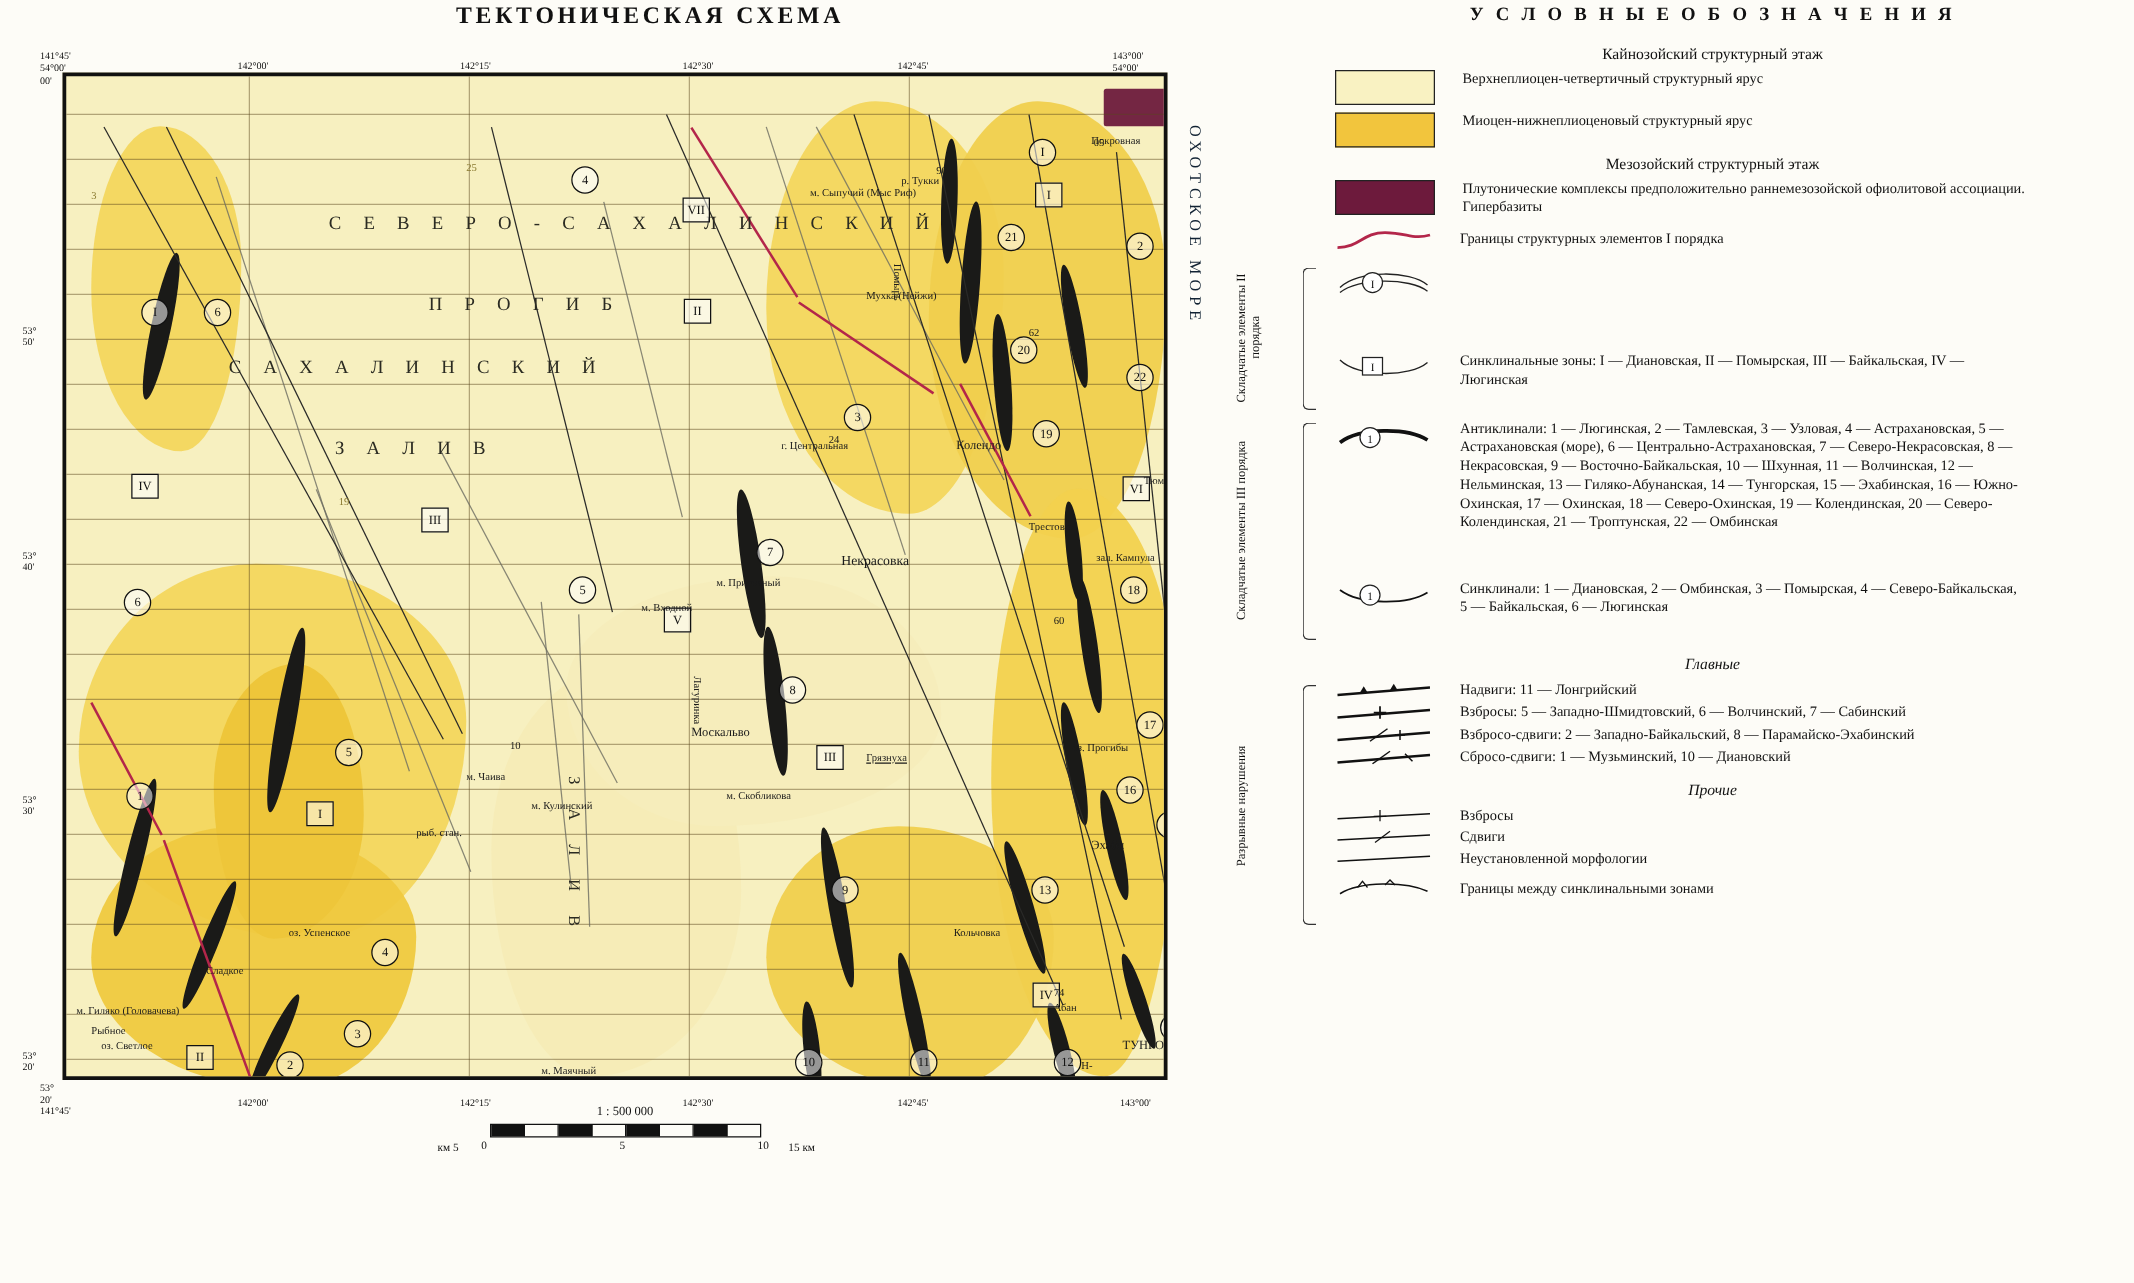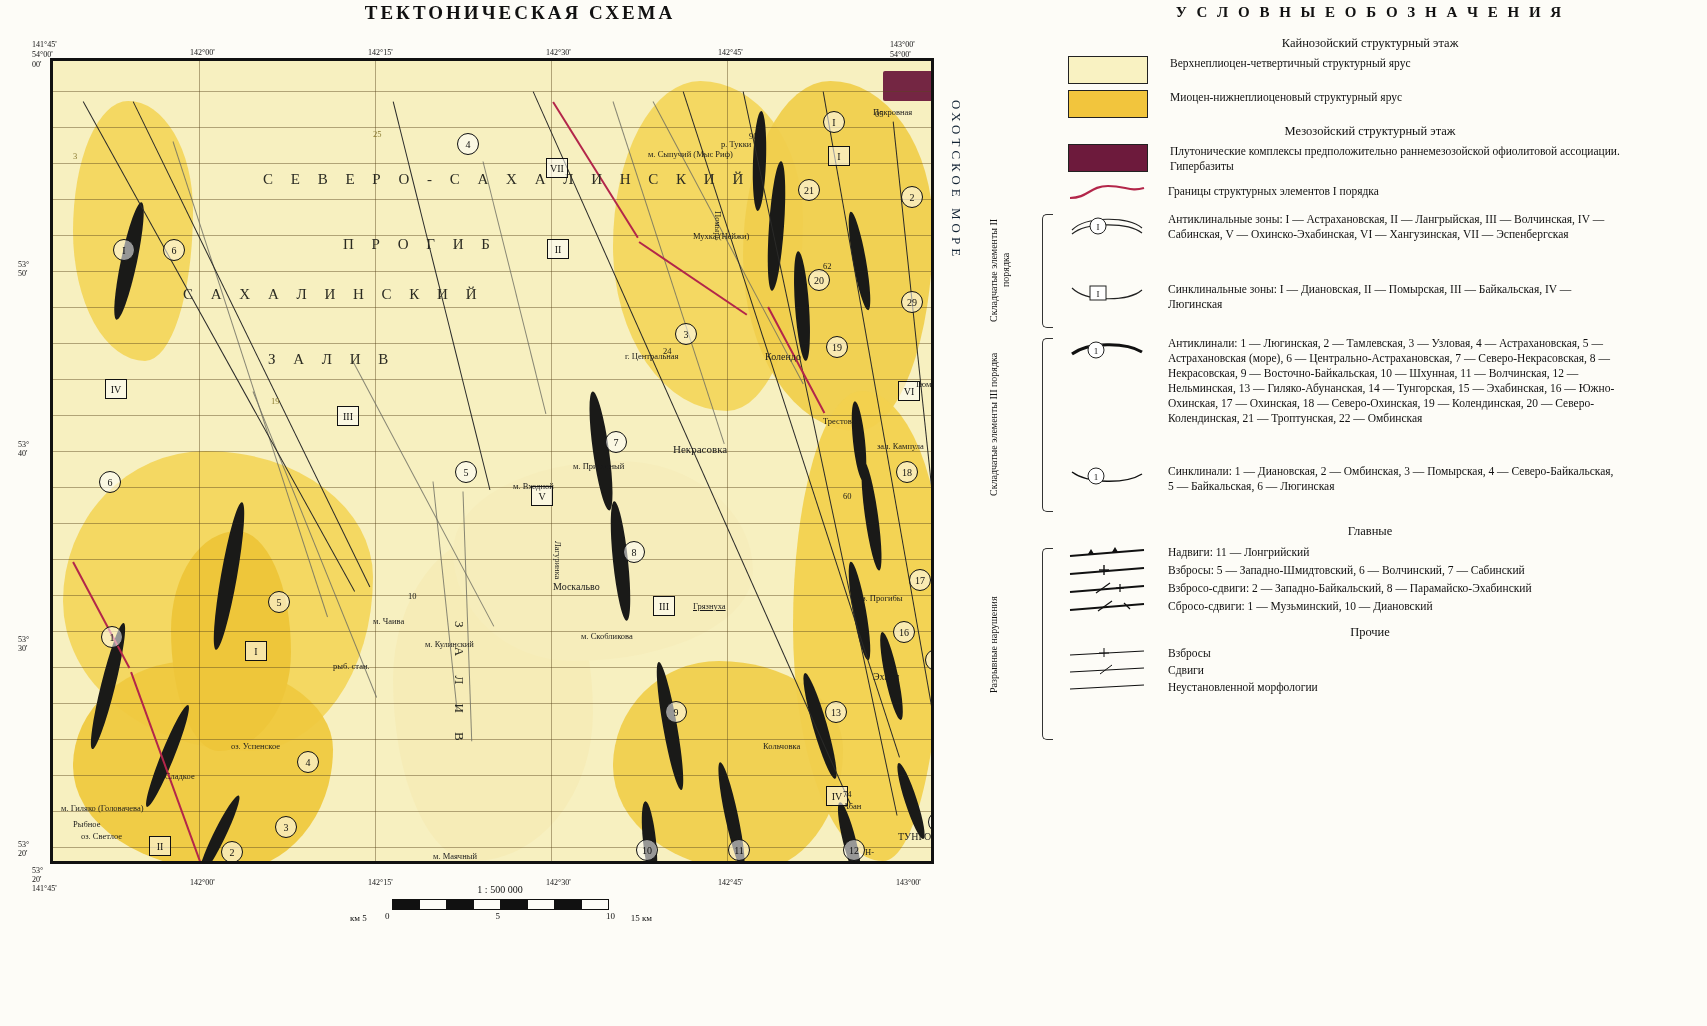--- a/index.html
+++ b/index.html
@@ -63,21 +63,21 @@
   .sw{width:78px;height:26px;border:1px solid #222;flex:none;margin-left:28px;}
   .lg-txt{margin-left:22px;line-height:1.3;max-width:450px;}
   .brace{
     position:absolute;width:10px;border:1.3px solid #333;border-right:none;border-radius:5px 0 0 5px;
   }
   .vert-cap{
     position:absolute;writing-mode:vertical-rl;transform:rotate(180deg);
     font-size:10px;text-align:center;line-height:1.15;
   }
   .sym{width:78px;height:24px;flex:none;margin-left:28px;position:relative;}
-  .center-h{text-align:center;font-weight:400;margin:10px 0 6px;font-size:12.5px;}
+  .center-h{text-align:center;font-weight:400;margin:10px 0 6px;font-size:12.5px;font-style:italic;}
 </style>
 </head>
 <body>
 
 <div class="map-title">ТЕКТОНИЧЕСКАЯ СХЕМА</div>
 <div class="legend-title">У С Л О В Н Ы Е   О Б О З Н А Ч Е Н И Я</div>
 
 <div class="map-wrap">
 
   <div class="coord" style="left:14px;top:0px;">141°45'</div>
@@ -220,21 +220,21 @@
       <div class="circ" style="left:790px;top:778px;">12</div>
       <div class="circ" style="left:772px;top:640px;">13</div>
       <div class="circ" style="left:875px;top:750px;">14</div>
       <div class="circ" style="left:872px;top:588px;">15</div>
       <div class="circ" style="left:840px;top:560px;">16</div>
       <div class="circ" style="left:856px;top:508px;">17</div>
       <div class="circ" style="left:843px;top:400px;">18</div>
       <div class="circ" style="left:773px;top:275px;">19</div>
       <div class="circ" style="left:755px;top:208px;">20</div>
       <div class="circ" style="left:745px;top:118px;">21</div>
-      <div class="circ" style="left:848px;top:230px;">29</div>
+      <div class="circ" style="left:848px;top:230px;">22</div>
       <div class="circ" style="left:770px;top:50px;">I</div>
       <div class="circ" style="left:848px;top:125px;">2</div>
       <div class="sq" style="left:775px;top:85px;">I</div>
       <div class="circ" style="left:46px;top:410px;">6</div>
       <div class="circ" style="left:215px;top:530px;">5</div>
       <div class="circ" style="left:48px;top:565px;">1</div>
       <div class="sq" style="left:192px;top:580px;">I</div>
       <div class="circ" style="left:244px;top:690px;">4</div>
       <div class="circ" style="left:222px;top:755px;">3</div>
       <div class="circ" style="left:168px;top:780px;">2</div>
@@ -360,21 +360,20 @@
 
     <div class="lg-row" style="margin:0;position:absolute;left:0;top:0;width:100%;">
       <div class="sym">
         <svg width="78" height="26" viewBox="0 0 78 26">
           <path d="M4 18 C 18 4, 60 4, 74 16" stroke="#222" stroke-width="1.1" fill="none"></path>
           <path d="M4 22 C 18 10, 60 10, 74 21" stroke="#222" stroke-width="1.1" fill="none"></path>
           <circle cx="30" cy="14" r="8" fill="#fff" stroke="#222" stroke-width="1"></circle>
           <text x="30" y="18" font-size="9" text-anchor="middle" fill="#111" font-family="Liberation Serif, serif">I</text>
         </svg>
       </div>
-      <div class="lg-txt">Антиклинальные зоны: I — Астрахановская, II — Лангрыйская, III — Волчинская, IV — Сабинская, V — Охинско-Эхабинская, VI — Хангузинская, VII — Эспенбергская</div>
     </div>
 
     <div class="lg-row" style="margin:0;position:absolute;left:0;top:70px;width:100%;">
       <div class="sym">
         <svg width="78" height="26" viewBox="0 0 78 26">
           <path d="M4 6 C 18 20, 60 20, 74 8" stroke="#222" stroke-width="1.1" fill="none"></path>
           <rect x="22" y="4" width="16" height="14" fill="#fff" stroke="#222" stroke-width="1"></rect>
           <text x="30" y="15" font-size="9" text-anchor="middle" fill="#111" font-family="Liberation Serif, serif">I</text>
         </svg>
       </div>
@@ -486,14 +485,24 @@
 
     <div class="lg-row" style="align-items:center;margin:2px 0;">
       <div class="sym" style="height:14px;">
         <svg width="78" height="14" viewBox="0 0 78 14">
           <line x1="2" y1="9" x2="76" y2="5" stroke="#111" stroke-width="1.2"></line>
         </svg>
       </div>
       <div class="lg-txt">Неустановленной морфологии</div>
     </div>
 
+    <div class="lg-row" style="align-items:center;margin:8px 0;">
+      <div class="sym" style="height:18px;">
+        <svg width="78" height="18" viewBox="0 0 78 18">
+          <path d="M4 12 C 20 2, 56 2, 74 10" stroke="#111" stroke-width="1.2" fill="none"></path>
+          <path d="M18 7 l4 -5 l4 5" stroke="#111" stroke-width="1" fill="none"></path>
+          <path d="M40 5 l4 -4 l4 4" stroke="#111" stroke-width="1" fill="none"></path>
+        </svg>
+      </div>
+      <div class="lg-txt">Границы между синклинальными зонами</div>
+    </div>
   </div>
 </div>
 
 </body></html>

